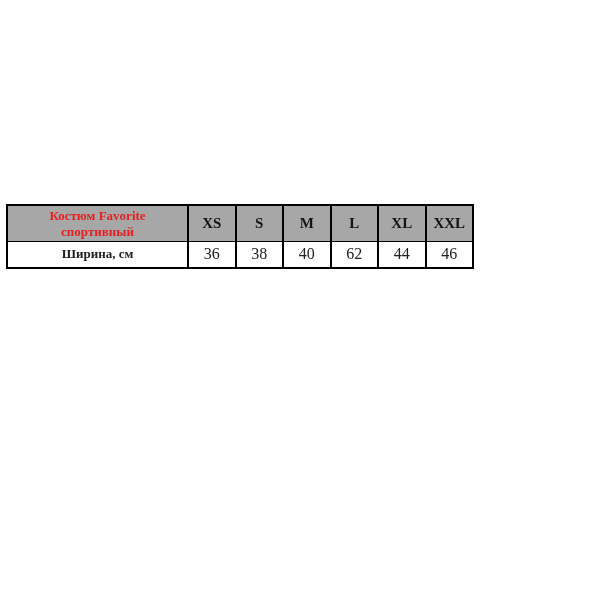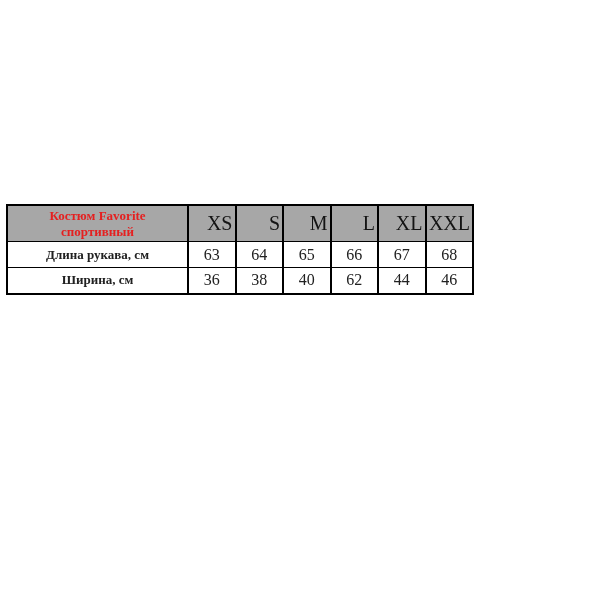--- a/index.html
+++ b/index.html
@@ -47,24 +47,23 @@
     height: 29px;
   }
   th.title-cell {
     color: var(--title-red);
     font-size: 13px;
     font-weight: bold;
     line-height: 1.2;
     padding: 2px 28px;
   }
   th.size-h {
-    font-size: 20px;
-    font-weight: normal;
+    font-size: 15px;
+    font-weight: bold;
     color: #141414;
-    text-align: right;
   }
   tbody th.row-label {
     font-size: 13px;
     font-weight: bold;
     height: 26px;
     line-height: 1.25;
     background: var(--page-bg);
   }
   tbody td.size-value {
     font-size: 16px;
@@ -91,29 +90,20 @@
       <th class="size-h">XS</th>
       <th class="size-h">S</th>
       <th class="size-h">M</th>
       <th class="size-h">L</th>
       <th class="size-h">XL</th>
       <th class="size-h">XXL</th>
     </tr>
   </thead>
   <tbody>
     <tr>
-      <th class="row-label">Длина рукава, см</th>
-      <td class="size-value">63</td>
-      <td class="size-value">64</td>
-      <td class="size-value">65</td>
-      <td class="size-value">66</td>
-      <td class="size-value">67</td>
-      <td class="size-value">68</td>
-    </tr>
-    <tr>
       <th class="row-label">Ширина, см</th>
       <td class="size-value">36</td>
       <td class="size-value">38</td>
       <td class="size-value">40</td>
       <td class="size-value">62</td>
       <td class="size-value">44</td>
       <td class="size-value">46</td>
     </tr>
   </tbody>
 </table>

